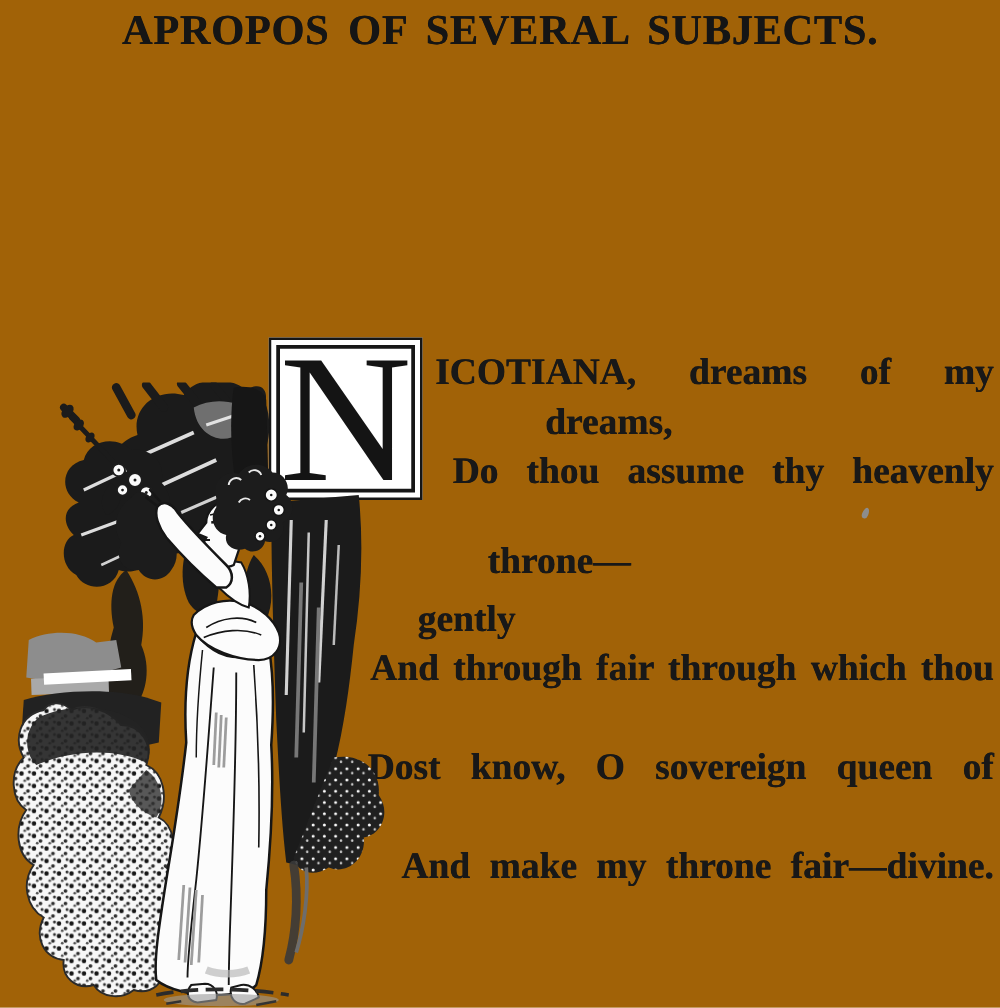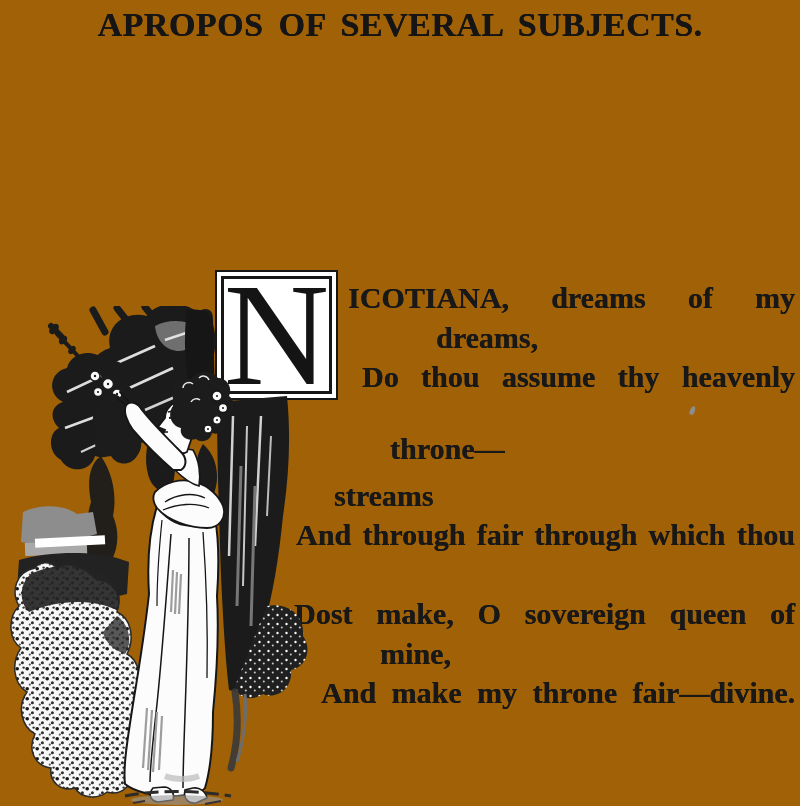--- a/index.html
+++ b/index.html
@@ -67,24 +67,23 @@
   <div class="dropcap-box">
     <div class="dropcap-inner">
       <span class="dropcap-letter">N</span>
     </div>
   </div>
 
   <div class="pline just l0">ICOTIANA, dreams of my</div>
   <div class="pline l1">dreams,</div>
   <div class="pline just l2">Do thou assume thy heavenly</div>
   <div class="pline l3">throne—</div>
-  <div class="pline l5">streams</div>
+  <div class="pline l5">gently</div>
   <div class="pline just l6">And through fair through which thou</div>
-  <div class="pline just l8">Dost make, O sovereign queen of</div>
-  <div class="pline l9">mine,</div>
+  <div class="pline just l8">Dost know, O sovereign queen of</div>
   <div class="pline just l10">And make my throne fair—divine.</div>
 
   <div class="artifact"></div>
 
   <div class="illustration">
     <svg width="330" height="500" viewBox="0 0 330 500" xmlns="http://www.w3.org/2000/svg">
       <defs>
         <pattern id="speckle" width="10" height="10" patternUnits="userSpaceOnUse">
           <rect width="10" height="10" fill="#f7f7f7"></rect>
           <circle cx="2.2" cy="2.8" r="1.8" fill="#161616"></circle>

